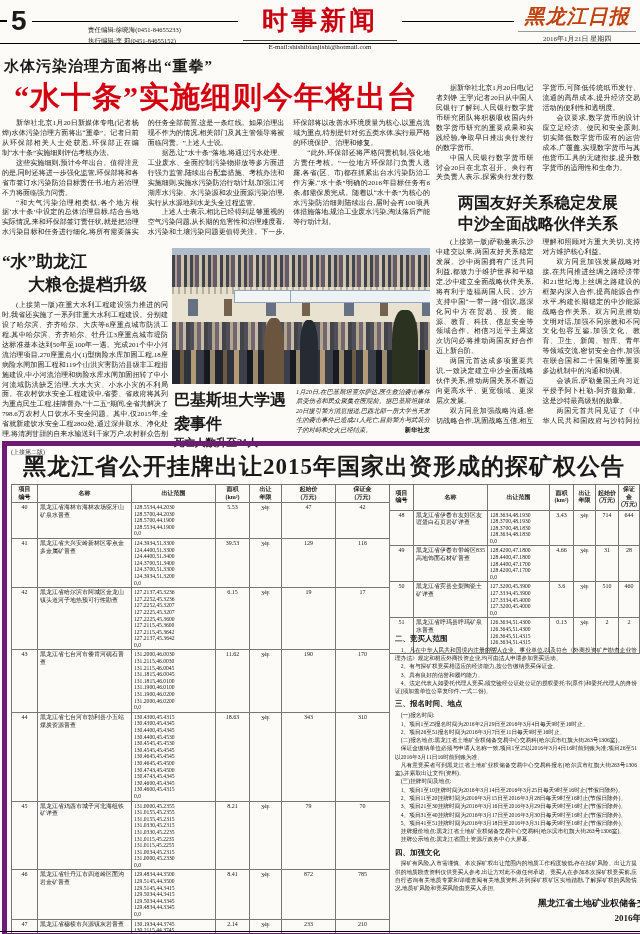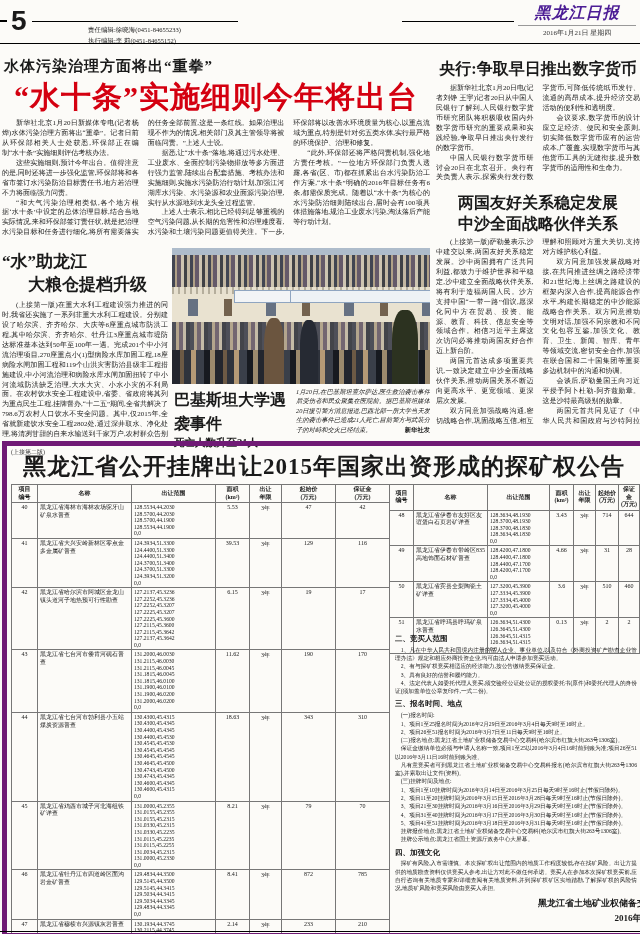--- a/index.html
+++ b/index.html
@@ -5,21 +5,21 @@
   html,body{margin:0;padding:0;background:#e9e7e2;}
   .page{position:relative;width:640px;height:934px;margin:0 auto;background:#fcfbf8;
         font-family:"Liberation Serif","DejaVu Serif",serif;color:#1a1a1a;overflow:hidden;}
   .abs{position:absolute;}
   .rule{position:absolute;background:#000;}
   
   .pagenum{font-size:28px;font-weight:bold;font-family:"Liberation Sans","DejaVu Sans",sans-serif;}
   .editors{font-size:6.5px;line-height:1.7;color:#222;}
   .section-title{font-size:26px;font-weight:bold;color:#c9000f;letter-spacing:3px;}
   .email{font-size:7px;border-top:1px solid #444;padding-top:2px;margin-top:2px;}
-  .masthead{font-size:16px;font-weight:bold;font-style:italic;color:#4c1d95;letter-spacing:1px;}
+  .masthead{font-size:20px;font-weight:bold;font-style:italic;color:#c2410c;letter-spacing:1px;}
   .dateline{font-size:7px;border-top:1px solid #999;padding-top:2px;margin-top:1px;color:#333;}
   
   .kicker{font-size:15px;font-weight:bold;letter-spacing:1px;}
   .headline{font-size:30px;font-weight:bold;color:#d40010;letter-spacing:1px;text-align:center;white-space:nowrap;}
   .body-cols{column-gap:9px;font-size:7px;line-height:1.42;text-align:justify;overflow:hidden;}
   .cols3{column-count:3;}
   .cols2{column-count:2;}
   .body-cols p{margin:0;text-indent:2em;}
   
   .la-title{font-size:17px;font-weight:bold;line-height:1.35;}
@@ -70,20 +70,24 @@
 
 <div class="page">
 
   <div class="rule" style="left:0;top:20px;width:7px;height:2px;"></div>
   <div class="abs pagenum" style="left:11px;top:5px;">5</div>
   <div class="rule" style="left:32px;top:21px;width:206px;height:1px;"></div>
   <div class="abs editors" style="left:88px;top:24px;">
     <div>责任编辑:徐晓海(0451-84655233)</div>
     <div>执行编辑:李  莉(0451-84655152)</div>
   </div>
+  <div class="abs" style="left:243px;top:3px;width:154px;text-align:center;">
+    <div class="section-title">时事新闻</div>
+    <div class="email">E-mail:shishibianjishi@hotmail.com</div>
+  </div>
   <div class="rule" style="left:402px;top:21px;width:112px;height:1px;"></div>
   <div class="abs" style="left:518px;top:3px;width:118px;text-align:center;">
     <div class="masthead">黑龙江日报</div>
     <div class="dateline">2016年1月21日 星期四</div>
   </div>
   <div class="rule" style="left:0;top:43px;width:640px;height:1px;"></div>
 
   <div class="abs kicker" style="left:4px;top:57px;">水体污染治理方面将出“重拳”</div>
   <div class="abs headline" style="left:0;top:77px;width:432px;">“水十条”实施细则今年将出台</div>
   <div id="lead-body" class="abs body-cols cols3" style="left:2px;top:119px;width:428px;height:127px;">
@@ -120,21 +124,20 @@
 
   <div class="abs" style="left:174px;top:388px;width:118px;">
     <div class="cap-title">巴基斯坦大学遇袭事件</div>
     <div class="cap-sub">死亡人数升至21人</div>
   </div>
   <div class="abs cap-text" style="left:296px;top:387px;width:134px;height:48px;overflow:hidden;">
     <span>1月20日,在巴基斯坦查尔萨达,医生救治袭击事件后受伤者和民众聚集在医院前。据巴基斯坦媒体20日援引警方消息报道,巴西北部一所大学当天发生的袭击事件已造成21人死亡,目前警方与武装分子的对峙和交火已经结束。</span>
     <span class="credit">新华社发</span>
   </div>
 
-  <div class="abs ra-title" style="left:436px;top:59px;width:204px;">央行:争取早日推出数字货币</div>
   <div id="ra0-body" class="abs body-cols cols2" style="left:436px;top:84px;width:204px;height:102px;">
       <p>据新华社北京1月20日电(记者刘铮 王宇)记者20日从中国人民银行了解到,人民银行数字货币研究团队将积极吸收国内外数字货币研究的重要成果和实践经验,争取早日推出央行发行的数字货币。</p>
       <p>中国人民银行数字货币研讨会20日在北京召开。央行有关负责人表示,探索央行发行数字货币,可降低传统纸币发行、流通的高昂成本,提升经济交易活动的便利性和透明度。</p>
       <p>会议要求,数字货币的设计应立足经济、便民和安全原则,切实降低数字货币应有的运营成本,广覆盖,实现数字货币与其他货币工具的无缝衔接,提升数字货币的适用性和生命力。</p>
     </div>
 
   <div class="abs ra-title" style="left:436px;top:193px;width:204px;">
     <div>两国友好关系稳定发展</div>
     <div>中沙全面战略伙伴关系</div>
   </div>

